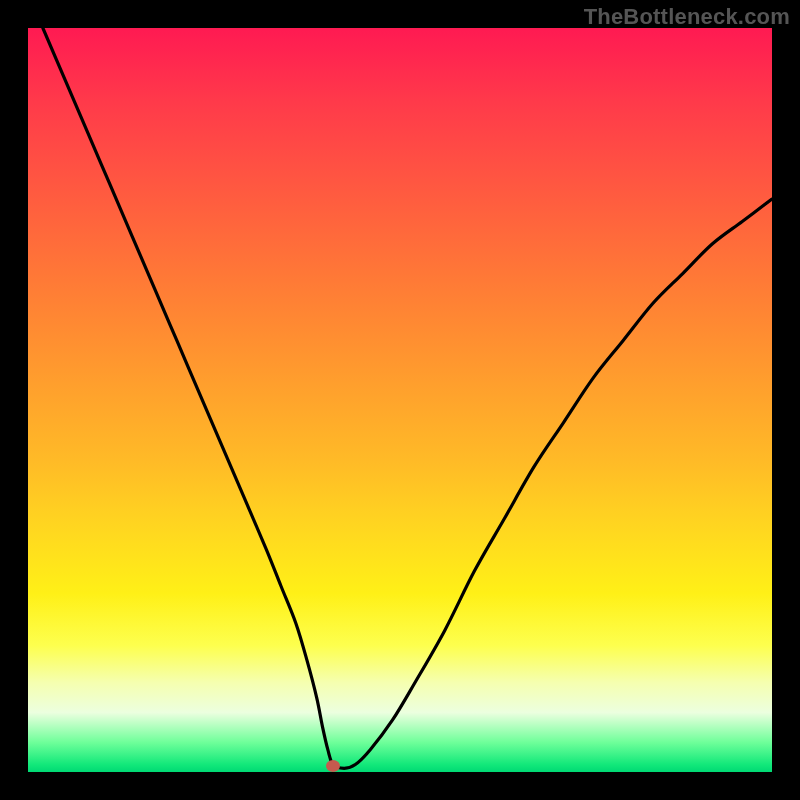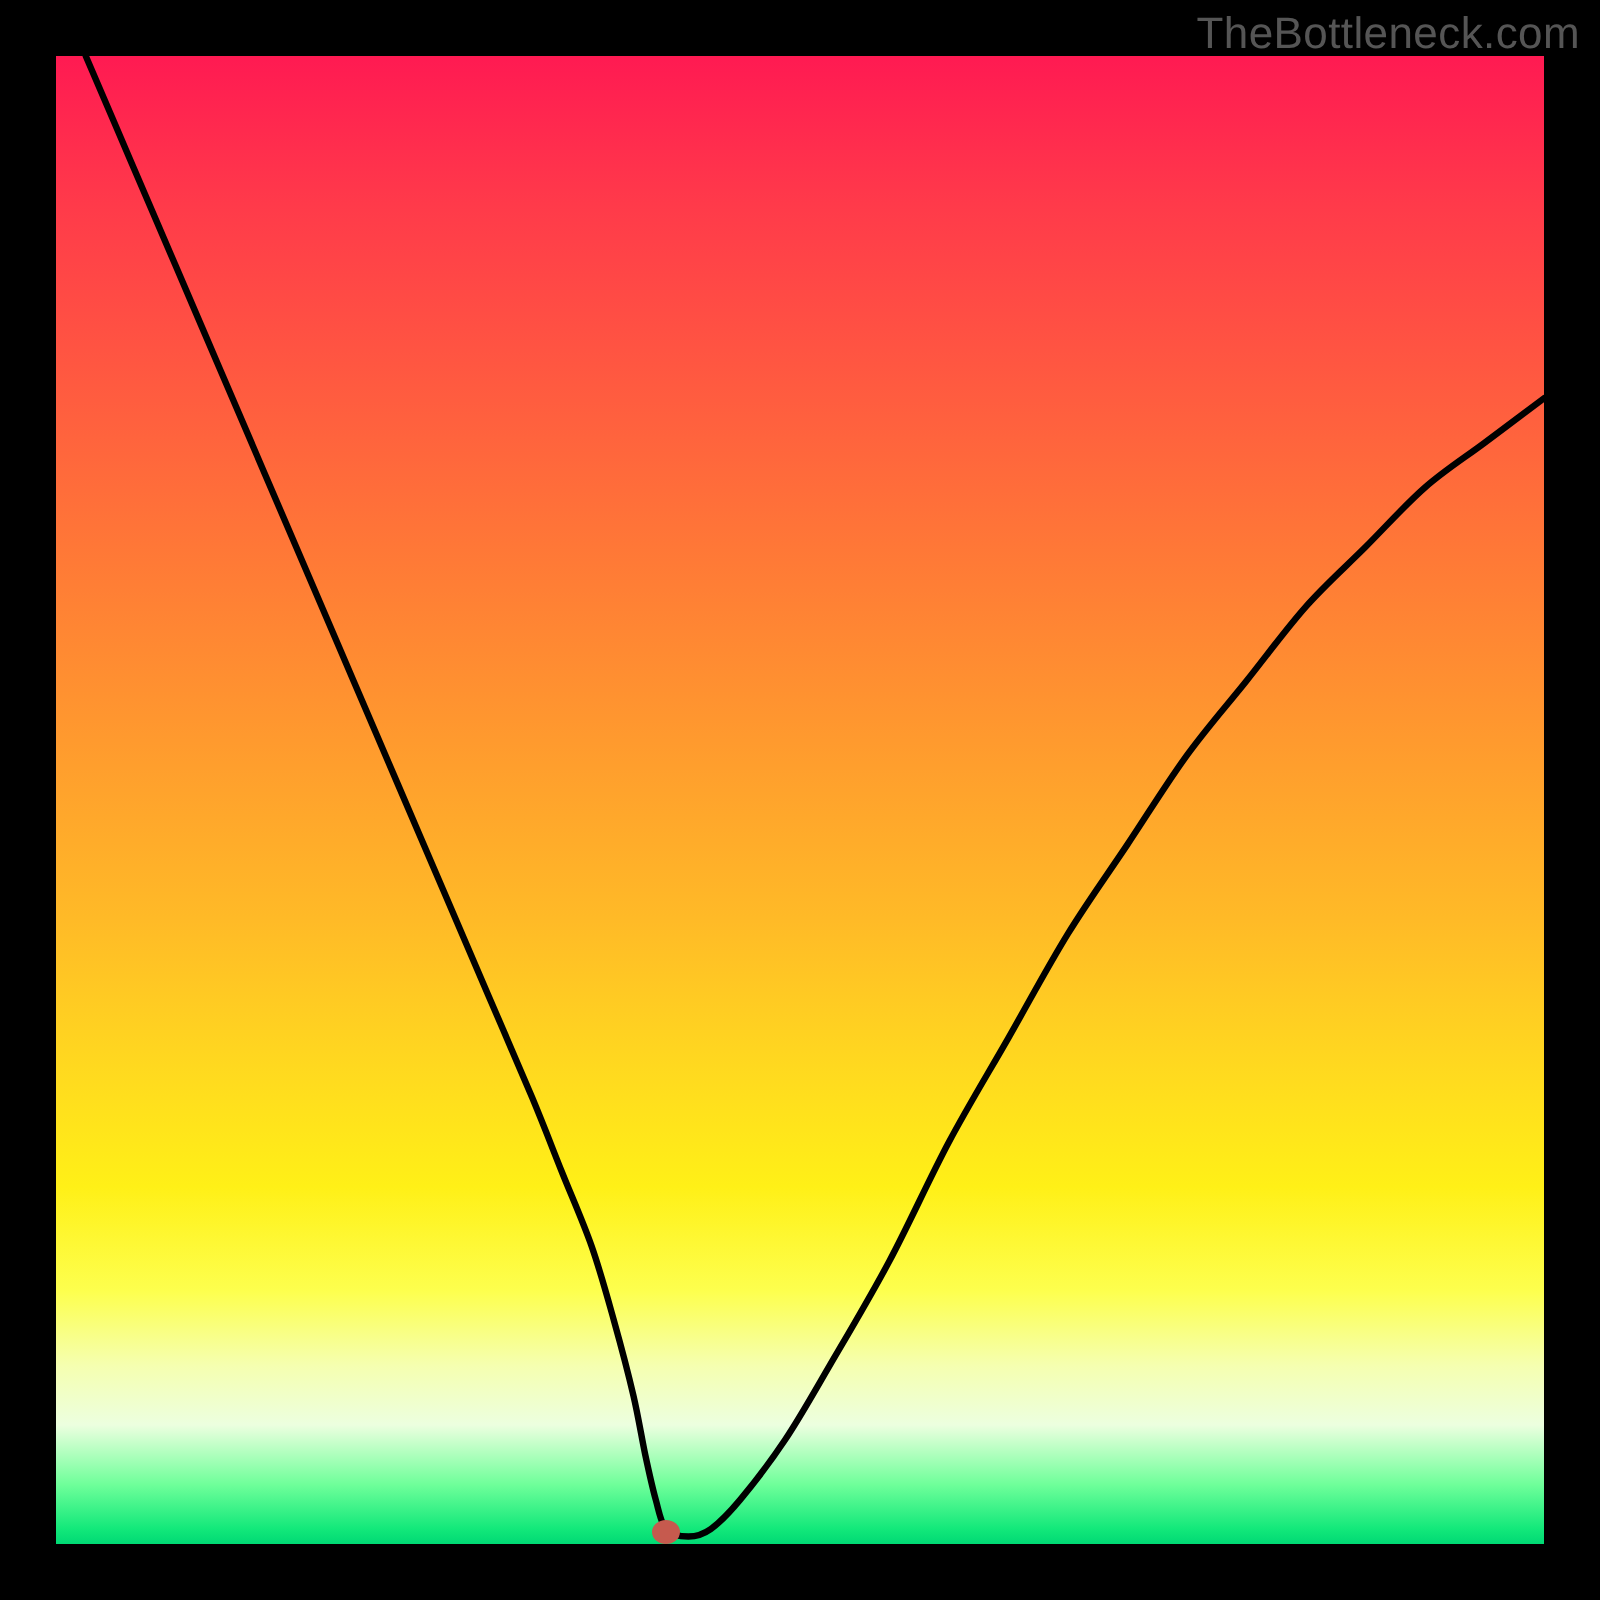--- a/index.html
+++ b/index.html
@@ -16,21 +16,21 @@
     width: 800px;
     height: 800px;
     background: #000;
   }
   .watermark {
     position: absolute;
     top: 4px;
     right: 10px;
     color: #555;
     font-size: 22px;
-    font-weight: 400;
+    font-weight: 700;
     letter-spacing: 0.2px;
     z-index: 10;
   }
   .plot {
     position: absolute;
     left: 28px;
     top: 28px;
     width: 744px;
     height: 744px;
     

